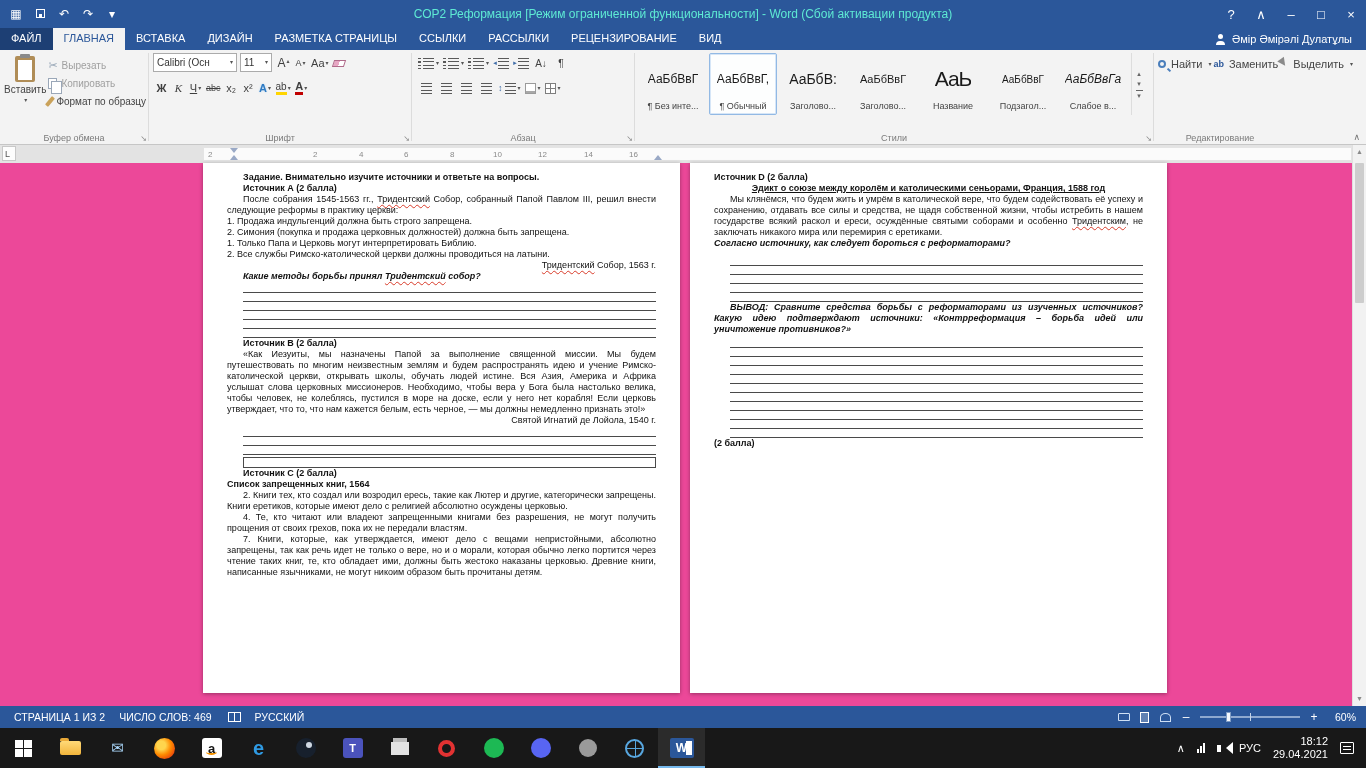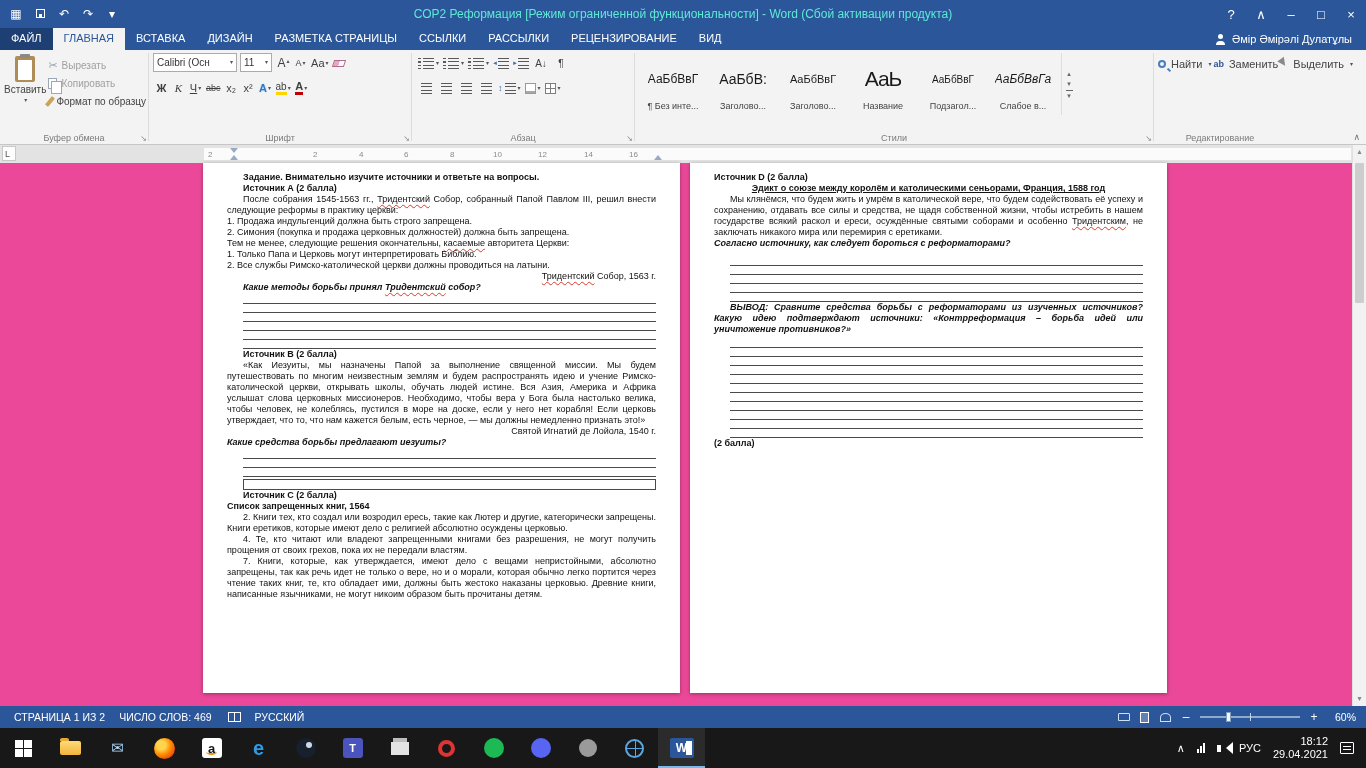--- a/index.html
+++ b/index.html
@@ -340,20 +340,24 @@
     <div class="glabel">Абзац</div>
     <div class="launch">↘</div>
   </div>
   <div class="vsep"></div>
 
   <div class="grp g-styles" style="width:518px">
     <div class="sty">
         <span class="pv pv0">АаБбВвГ</span>
         <span class="nm">¶ Без инте...</span>
       </div>
+    <div class="sty sel">
+        <span class="pv pv1">АаБбВвГ,</span>
+        <span class="nm">¶ Обычный</span>
+      </div>
     <div class="sty">
         <span class="pv pv2">АаБбВ:</span>
         <span class="nm">Заголово...</span>
       </div>
     <div class="sty">
         <span class="pv pv3">АаБбВвГ</span>
         <span class="nm">Заголово...</span>
       </div>
     <div class="sty">
         <span class="pv pv4">АаЬ</span>
@@ -429,37 +433,35 @@
   <span class="vn" style="top:515px">24</span>
 </div>
 
 <div id="doc">
   <div class="page" id="p1">
     <p class="b ind">Задание. Внимательно изучите источники и ответьте на вопросы.</p>
     <p class="b ind mt4">Источник А (2 балла)</p>
     <p class="just ind"><span>После собрания 1545-1563 гг., </span><span class="sp">Тридентский</span><span> Собор, собранный Папой Павлом III, решил внести следующие реформы в практику церкви:</span></p>
     <p class="ml20">1.  Продажа индульгенций должна быть строго запрещена.</p>
     <p class="ml20">2.  Симония (покупка и продажа церковных должностей) должна быть запрещена.</p>
-    <p class="just"><span>Тем не менее, следующие решения окончательны, </span><span class="sp">касаемые</span><span> авторитета Церкви:</span></p>
     <p class="ml20">1.  Только Папа и Церковь могут интерпретировать Библию.</p>
     <p class="ml20">2.  Все службы Римско-католической церкви должны проводиться на латыни.</p>
     <p class="right mt2"><span></span><span class="sp">Тридентский</span><span> Собор, 1563 г.</span></p>
     <p class="bi ind mt6"><span>Какие методы борьбы принял </span><span class="sp">Тридентский</span><span> собор?</span></p>
     <div class="mt2">
       <div class="ln"></div>
       <div class="ln"></div>
       <div class="ln"></div>
       <div class="ln"></div>
       <div class="ln"></div>
       <div class="ln"></div>
     </div>
     <p class="b ind mt16">Источник В (2 балла)</p>
     <p class="just ind mt2">«Как Иезуиты, мы назначены Папой за выполнение священной миссии. Мы будем путешествовать по многим неизвестным землям и будем распространять идею и учение Римско-католической церкви, открывать школы, обучать людей истине. Вся Азия, Америка и Африка услышат слова церковных миссионеров. Необходимо, чтобы вера у Бога была настолько велика, чтобы человек, не колеблясь, пустился в море на доске, если у него нет корабля! Если церковь утверждает, что то, что нам кажется белым, есть черное, — мы должны немедленно признать это!»</p>
     <p class="right mt6">Святой Игнатий де Лойола, 1540 г.</p>
-    <p class="bi mt10">Какие средства борьбы предлагают иезуиты?</p>
     <div class="mt2">
       <div class="ln"></div>
       <div class="ln"></div>
       <div class="ln"></div>
       <div class="lnbox"></div>
     </div>
     <p class="b ind mt16">Источник С (2 балла)</p>
     <p class="b mlq">Список запрещенных книг, 1564</p>
     <p class="just ind">2. Книги тех, кто создал или возродил ересь, такие как Лютер и другие, категорически запрещены. Книги еретиков, которые имеют дело с религией абсолютно осуждены церковью.</p>
     <p class="just ind">4. Те, кто читают или владеют запрещенными книгами без разрешения, не могут получить прощения от своих грехов, пока их не передали властям.</p>

